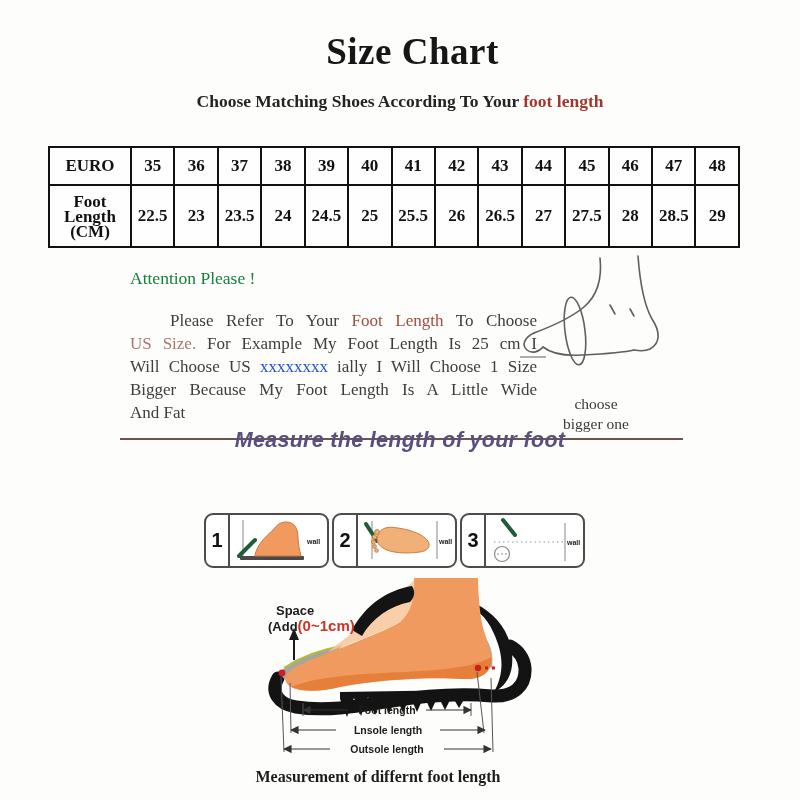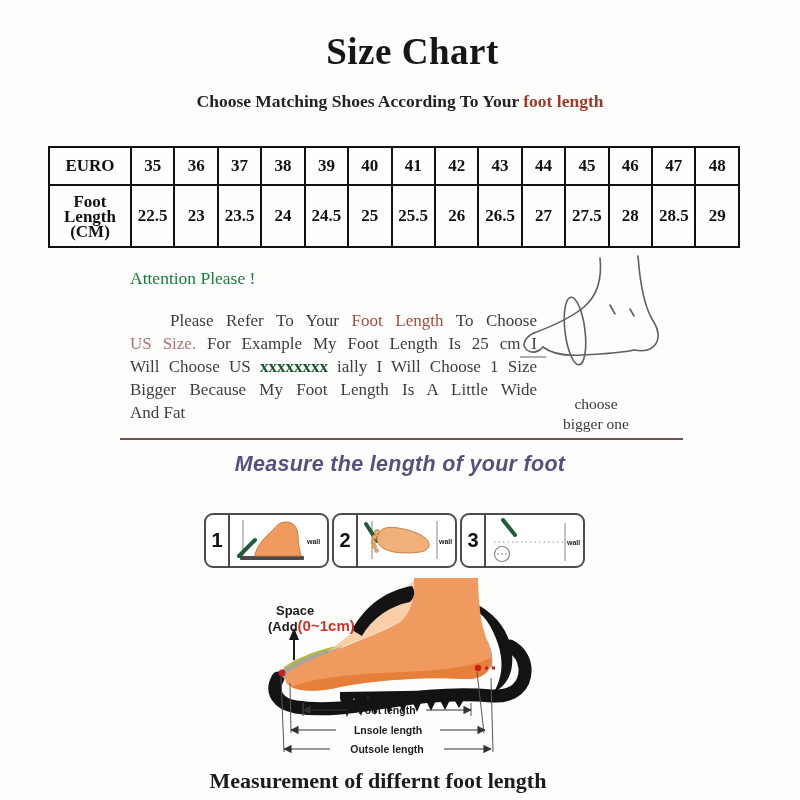--- a/index.html
+++ b/index.html
@@ -38,34 +38,34 @@
   .attention {
     position:absolute; left:130px; top:267px; width:407px;
     font-size:17px; line-height:23px; color:#3d3d3d;
   }
   .att-heading { color:#15803d; font-size:17.5px; margin-bottom:19px; }
   .att-line { text-align:justify; text-align-last:justify; }
   .att-line.first { padding-left:40px; }
   .att-line.last { text-align:left; text-align-last:left; }
   .brick { color:#a34c3f; }
   .soft-red { color:#a9766f;margin-top:46px; }
-  .censored { color:#14532d;font-weight:bold; }
+  .censored { color:#1d4ed8; }
 
   .foot-sketch { position:absolute; left:520px; top:253px; }
 
   .choose-note {
     position:absolute; left:526px; top:394px; width:140px;
     text-align:center; font-size:15.5px; line-height:20px; color:#3a3a3a;
   }
   .divider {
     position:absolute; left:120px; top:438px; width:563px; height:2px;
     background:#6d5250;
   }
   .measure-heading {
-    position:absolute; top:452px; left:0; width:800px; text-align:center;
+    position:absolute; top:428px; left:0; width:800px; text-align:center;
     font-family:"Liberation Sans", sans-serif; font-style:italic;
     font-weight:bold; font-size:21.5px; color:#57507f; letter-spacing:.3px;
   }
   .steps { position:absolute; left:204px; top:513px; display:flex; gap:3px; }
   .step-box {
     width:125px; height:55px; border:2px solid #4c4c4c; border-radius:9px;
     background:#fff; display:flex; align-items:stretch; overflow:hidden;
   }
   .step-num {
     width:24px; display:flex; align-items:center; justify-content:center;
@@ -75,21 +75,21 @@
   .step-art { flex:1; }
   .step-art svg { display:block; width:100%; height:100%; }
   .wall-text { font-family:"Liberation Sans", sans-serif; font-weight:bold; font-size:7px; fill:#222; }
 
   .shoe-diagram { position:absolute; left:230px; top:570px; }
   .shoe-label { font-family:"Liberation Sans", sans-serif; font-weight:bold; fill:#1a1a1a; }
   .measure-label { font-family:"Liberation Sans", sans-serif; font-weight:bold; font-size:10.5px; fill:#1c1c1c; }
 
   .caption {
     position:absolute; top:768px; left:0; width:756px; text-align:center;
-    font-size:22px; font-weight:bold; color:#1b1b1b;
+    font-size:16px; font-weight:bold; color:#1b1b1b;
   }
 </style>
 </head>
 <body>
 
 <div class="page">
 
   <div class="title">Size Chart</div>
 
   <div class="subtitle"><span>Choose Matching Shoes According To Your </span><span class="hl">foot length</span></div>

